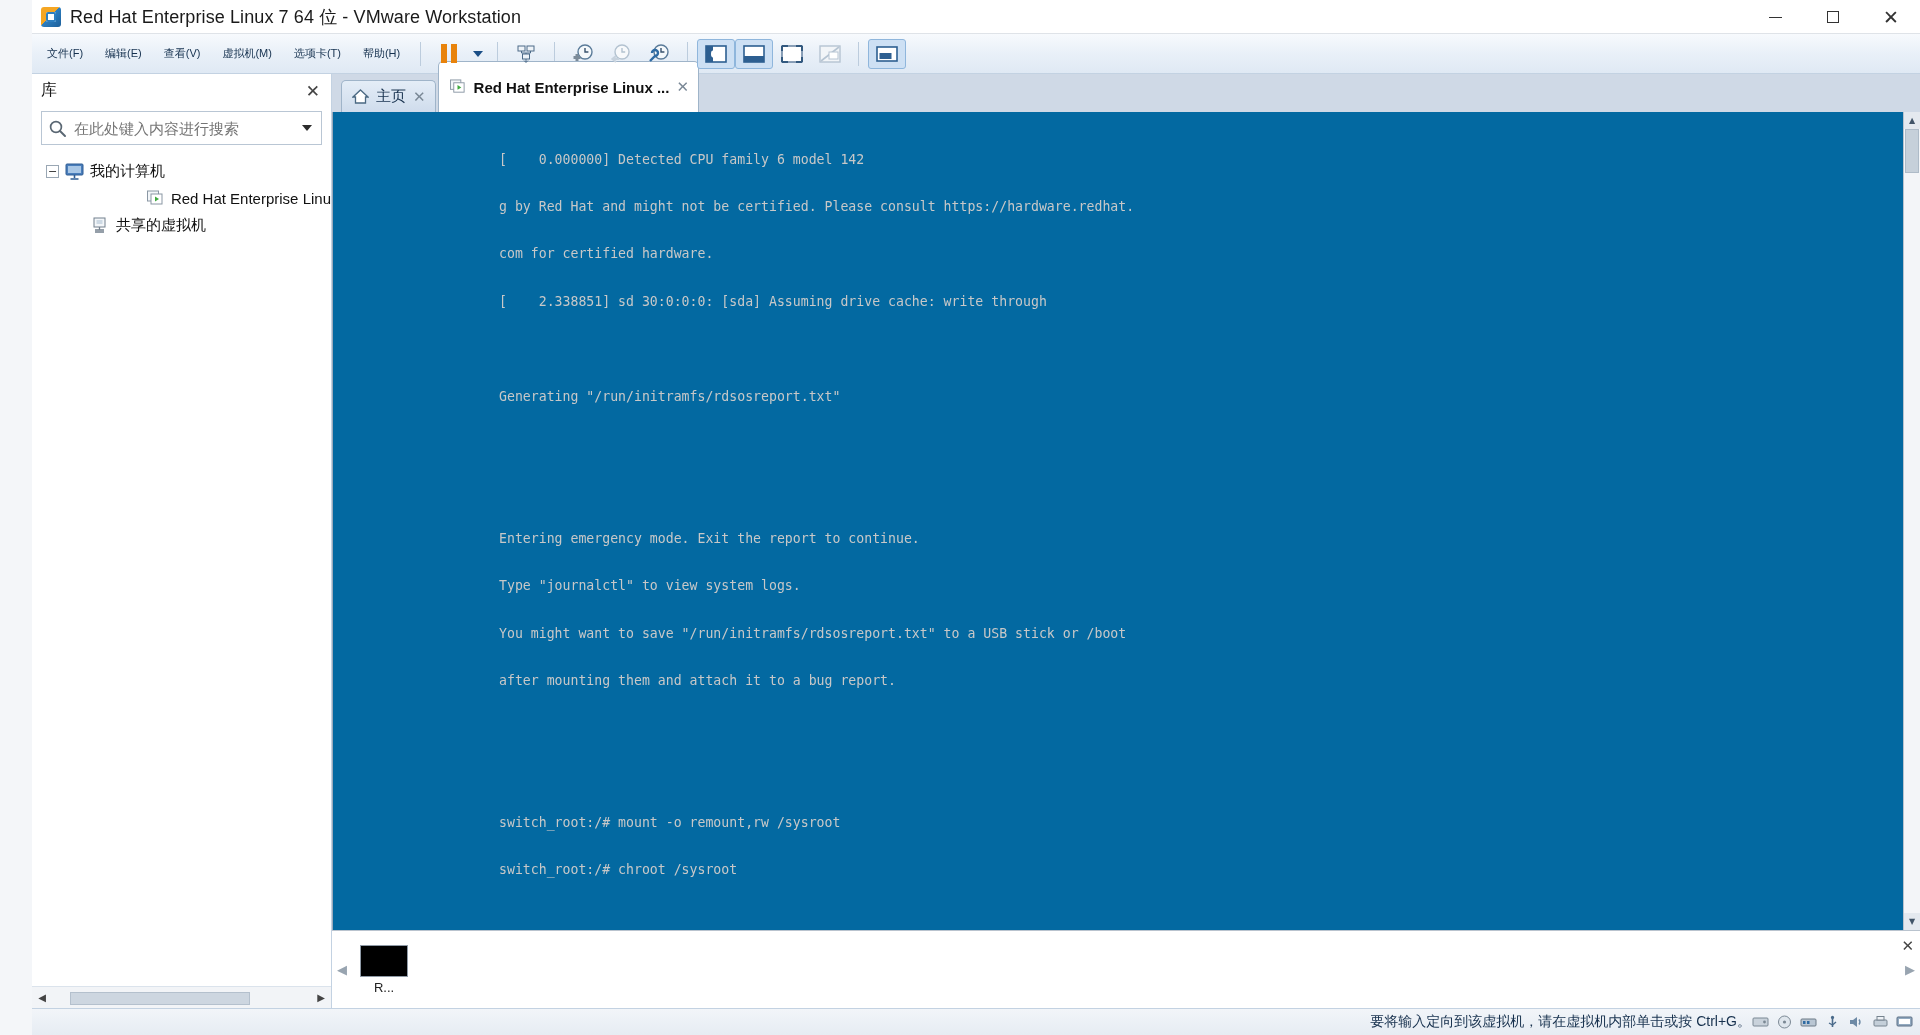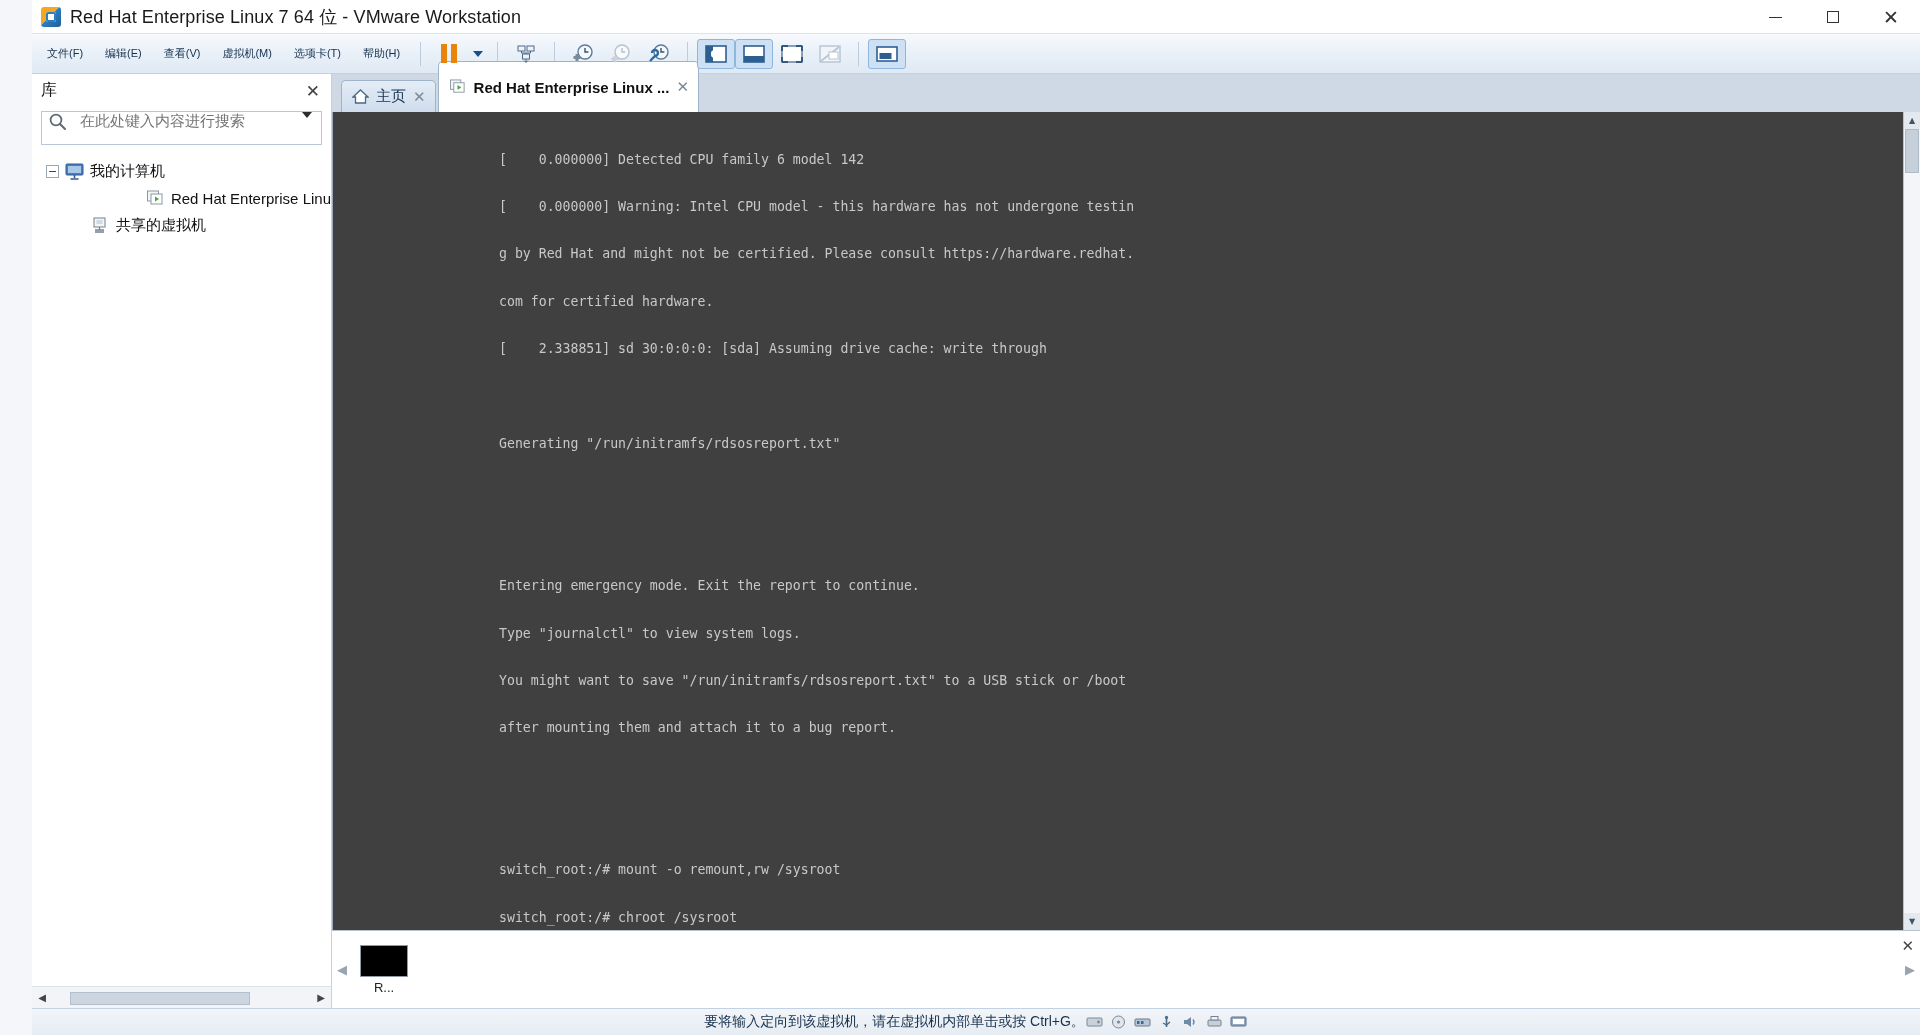--- a/index.html
+++ b/index.html
@@ -102,21 +102,21 @@
     height: 33px; flex: 0 0 33px;
     display: flex; align-items: center; justify-content: space-between;
     padding: 0 11px 0 9px;
     background: #ffffff;
   }
   .lib-title { font-size: 16px; color: #1a1a1a; }
   .lib-close { font-size: 17px; color: #444; font-family: "DejaVu Sans", sans-serif; }
   .lib-search-wrap { padding: 4px 9px 8px 9px; }
   .lib-search {
     height: 34px; border: 1px solid #b9c6d4; background: #fff;
-    display: flex; align-items: flex-start; gap: 13px; padding: 0 6px;
+    display: flex; align-items: center; gap: 7px; padding: 0 6px;
   }
   .lib-search input {
     border: none; outline: none; flex: 1 1 auto;
     font-size: 15px; color: #8a8f94;
     font-family: "Liberation Sans", sans-serif;
   }
   .search-caret {
     width: 0; height: 0; border-left: 5px solid transparent;
     border-right: 5px solid transparent; border-top: 6px solid #2c2c2c;
     margin-right: 3px;
@@ -174,21 +174,21 @@
   .tab .tabclose { font-size: 15px; color: #7a8896; font-family: "DejaVu Sans", sans-serif; }
   .home-ic { width: 17px; height: 15px; position: relative; flex:0 0 17px; }
 
   .vm-area {
     flex: 1 1 auto; display: flex; min-height: 0;
     background: #000;
     border-left: 1px solid #9aa9ba;
     position: relative;
   }
   .screen {
-    flex: 1 1 auto; background: #404040; overflow: hidden;
+    flex: 1 1 auto; background: #0369a1; overflow: hidden;
     padding: 8px 0 0 0;
     min-width: 0;
   }
   .term {
     color: #c8c8c8; font-family: "DejaVu Sans Mono", monospace;
     font-size: 13.2px; line-height: 15.8px;
     padding-left: 166px; white-space: pre;
   }
   .term .ln { min-height: 15.8px; }
   .vscroll {
@@ -230,21 +230,21 @@
   .thumb-close {
     position: absolute; right: 6px; top: 6px; font-size: 15px; color: #444;
     font-family: "DejaVu Sans", sans-serif;
   }
 
   
   .statusbar {
     height: 27px; flex: 0 0 27px;
     background: linear-gradient(to bottom,#f2f5f9,#e6ecf3);
     border-top: 1px solid #c3d2e2;
-    display: flex; align-items: center; justify-content: center;
+    display: flex; align-items: center; justify-content: flex-end;
     padding: 0 6px 0 6px;
   }
   .status-text { font-size: 14px; color: #17314e; white-space: nowrap; }
   .status-icons { display: flex; align-items: center; gap: 5px; }
   .st-ic {
     width: 19px; height: 17px; display: flex; align-items: center; justify-content: center;
   }
 </style>
 </head>
 <body>
@@ -439,21 +439,20 @@
           </svg>
           <span>Red Hat Enterprise Linux ...</span>
           <span class="tabclose">✕</span>
         </div>
       </div>
 
       <div class="vm-area">
         <div class="screen">
           <div class="term">
             <div class="ln">[    0.000000] Detected CPU family 6 model 142</div>
-            <div class="ln">[    0.000000] Warning: Intel CPU model - this hardware has not undergone testin</div>
             <div class="ln">g by Red Hat and might not be certified. Please consult https://hardware.redhat.</div>
             <div class="ln">com for certified hardware.</div>
             <div class="ln">[    2.338851] sd 30:0:0:0: [sda] Assuming drive cache: write through</div>
             <div class="ln"></div>
             <div class="ln">Generating "/run/initramfs/rdsosreport.txt"</div>
             <div class="ln"></div>
             <div class="ln"></div>
             <div class="ln">Entering emergency mode. Exit the report to continue.</div>
             <div class="ln">Type "journalctl" to view system logs.</div>
             <div class="ln">You might want to save "/run/initramfs/rdsosreport.txt" to a USB stick or /boot</div>

